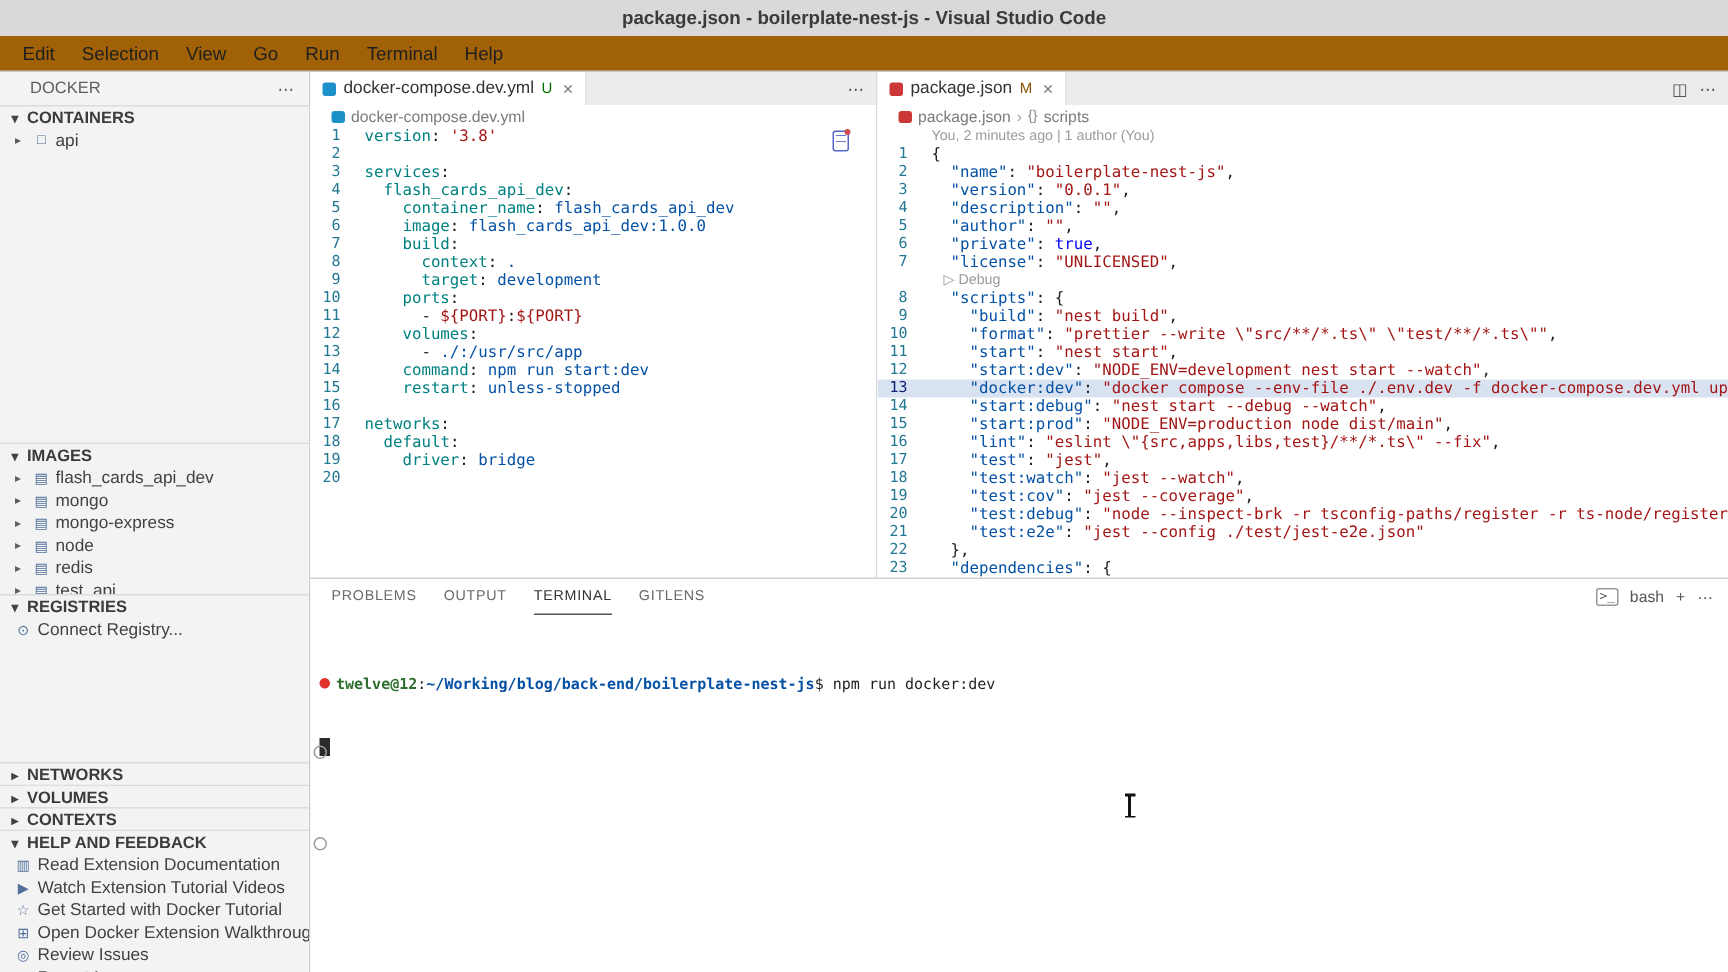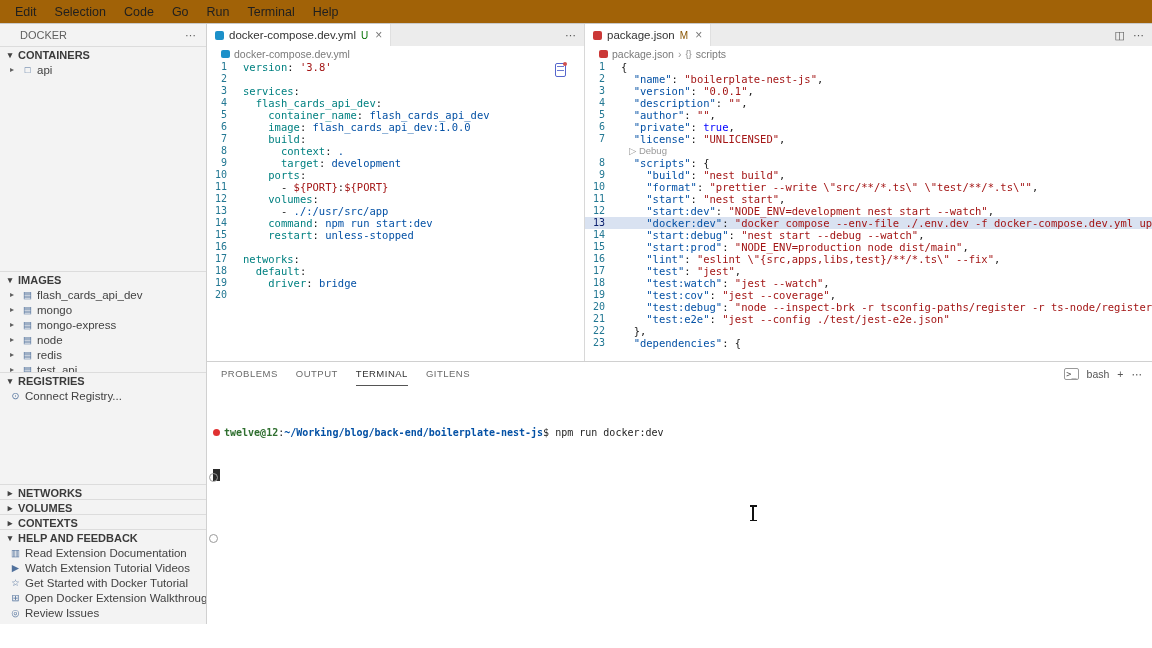--- a/index.html
+++ b/index.html
@@ -101,25 +101,28 @@
   .ibeam { position:absolute; width:2px; height:14px; background:#111; }
   .ibeam::before, .ibeam::after { content:""; position:absolute; left:-2.5px; width:7px;
     height:1.5px; background:#111; }
   .ibeam::before { top:-1px; } .ibeam::after { bottom:-1px; }
 </style>
 </head>
 <body>
 
 <div class="app">
 
+  <div class="titlebar">
+    <span>package.json - boilerplate-nest-js - Visual Studio Code</span>
+  </div>
 
   <div class="menubar">
       <span class="menu-item">Edit</span>
       <span class="menu-item">Selection</span>
-      <span class="menu-item">Code</span>
+      <span class="menu-item">View</span>
       <span class="menu-item">Go</span>
       <span class="menu-item">Run</span>
       <span class="menu-item">Terminal</span>
       <span class="menu-item">Help</span>
     </div>
 
   <div class="body">
     <div class="sidebar">
       <div class="sidebar-title">
         <span>DOCKER</span>
@@ -352,20 +355,24 @@
             </div>
           </div>
           <div class="breadcrumb">
             <span class="mini-file-icon icon-npm" style="width:8px;height:8px"></span>
             <span>package.json</span>
             <span class="bc-sep">›</span>
             <span class="bc-sym">{}</span>
             <span>scripts</span>
           </div>
           <div class="code-area">
+              <div class="code-row ann-row">
+                <span class="gutter"></span>
+                <span class="ann">You, 2 minutes ago | 1 author (You)</span>
+              </div>
               <div class="code-row">
                 <span class="gutter">1</span>
                 <span class="ctext"><span class="tk-p">{</span></span>
               </div>
               <div class="code-row">
                 <span class="gutter">2</span>
                 <span class="ctext"><span class="tk-p">  </span><span class="tk-b">"name"</span><span class="tk-p">: </span><span class="tk-r">"boilerplate-nest-js"</span><span class="tk-p">,</span></span>
               </div>
               <div class="code-row">
                 <span class="gutter">3</span>

